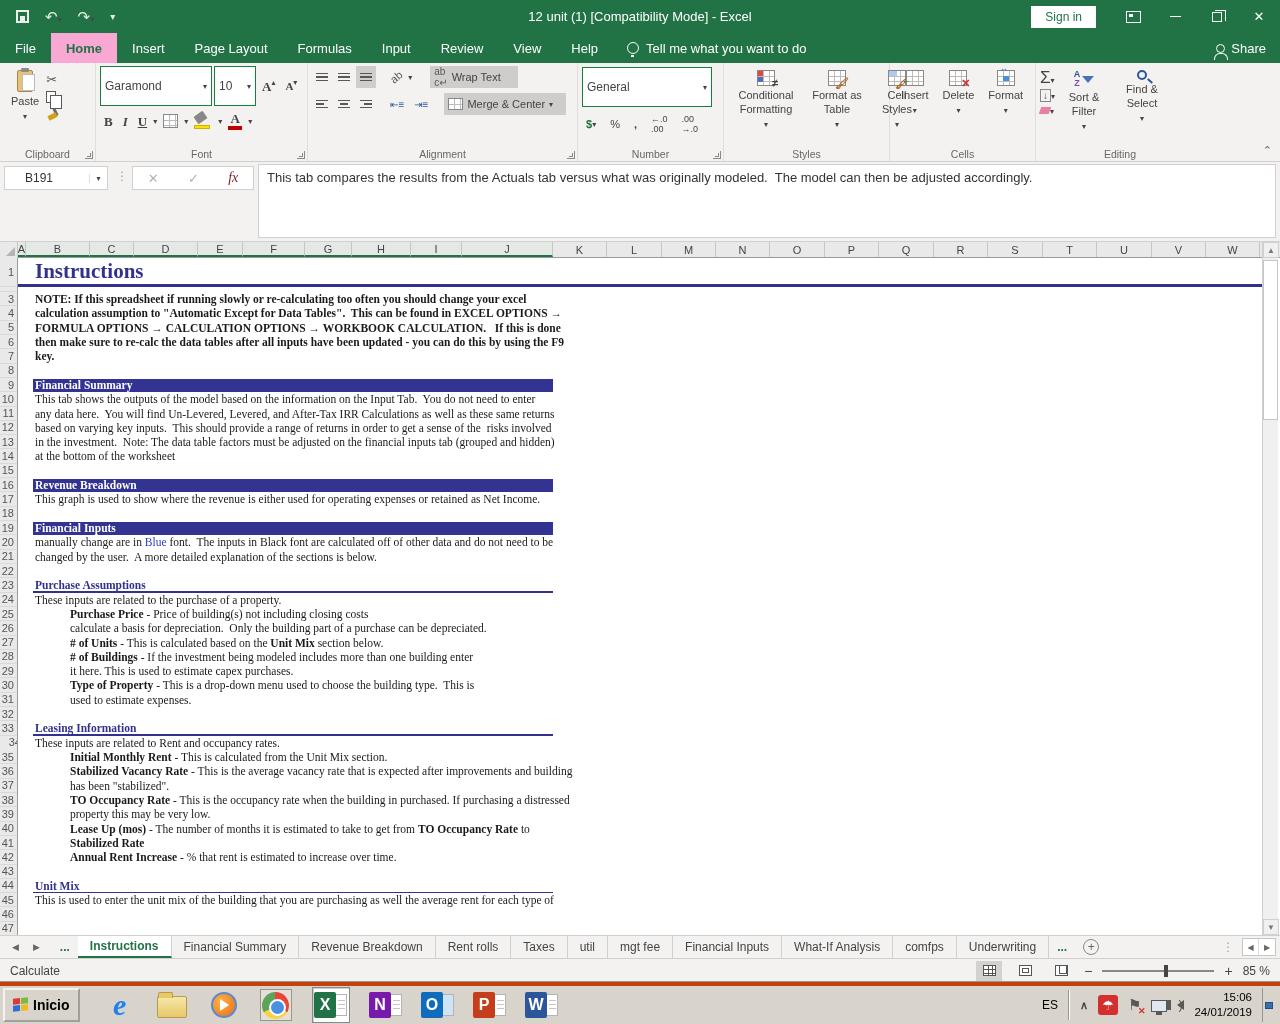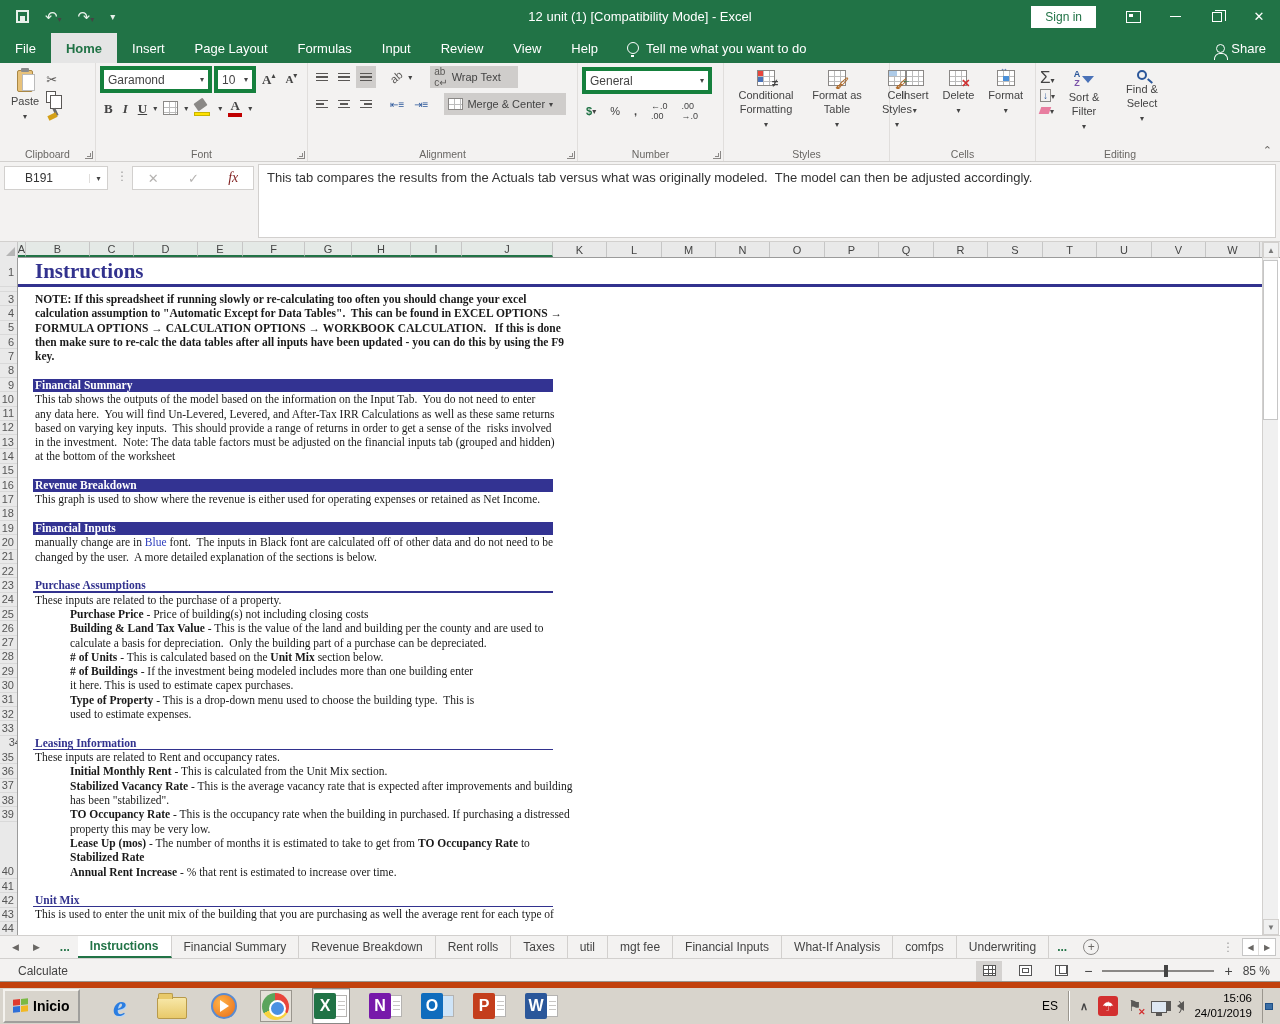--- a/index.html
+++ b/index.html
@@ -21,42 +21,42 @@
   .ribopt { width:15px; height:12px; border:1px solid #fff; position:relative; }
   .ribopt:after { content:""; position:absolute; left:2px; top:2px; width:4px; height:3px; background:#fff; }
   .minglyph { width:11px; height:1px; background:#fff; }
   .maxglyph { width:10px; height:10px; border:1px solid #fff; position:relative; }
   .maxglyph:after{ content:""; position:absolute; left:2px; top:-3px; width:10px; height:10px; border:1px solid #fff; border-left:none; border-bottom:none;}
 
   
   .menubar { position:absolute; top:33px; left:0; width:100%; height:30px; background:#217346;
              display:flex; align-items:stretch; color:#fff; font-size:13px; }
   .mtab { padding:0 15px; display:flex; align-items:center; cursor:default; }
-  .mtab.active { background:#e5e5e5; color:#217346; font-weight:bold; }
+  .mtab.active { background:#f9a8d4; color:#217346; font-weight:bold; }
   .tellme { display:flex; align-items:center; gap:7px; padding:0 14px; }
   .bulb { width:12px; height:12px; border:1.5px solid #fff; border-radius:50%; position:relative; }
   .bulb:after { content:""; position:absolute; left:3px; bottom:-4px; width:3px; height:3px; border-bottom:2px solid #fff; }
   .share { position:absolute; right:14px; top:33px; height:30px; display:flex; align-items:center; gap:6px; color:#fff; font-size:13px; }
   .person { width:9px; height:9px; border:1.5px solid #fff; border-radius:50%; position:relative; }
   .person:after { content:""; position:absolute; left:-3px; top:8px; width:12px; height:6px; border:1.5px solid #fff; border-bottom:none; border-radius:6px 6px 0 0; }
 
   
   .ribbon { position:absolute; top:63px; left:0; width:100%; height:99px; background:#f3f2f1;
             border-bottom:1px solid #d2d0ce; display:flex; font-size:11px; color:#444; }
   .rgroup { position:relative; border-right:1px solid #e0dedc; padding:3px 4px 16px 4px; height:98px; }
   .glabel { position:absolute; bottom:1px; left:0; right:0; text-align:center; font-size:10.5px; color:#696764; }
   .launcher { position:absolute; right:2px; bottom:2px; width:8px; height:8px;
               border-right:1px solid #8a8886; border-bottom:1px solid #8a8886; }
   .launcher:after { content:""; position:absolute; right:1px; bottom:1px; width:3px; height:3px;
               border-right:1px solid #8a8886; border-bottom:1px solid #8a8886; }
   .bigbtn { display:flex; flex-direction:column; align-items:center; justify-content:flex-start;
             padding:4px 7px 0; gap:3px; color:#444; text-align:center; line-height:1.25; }
   .dd { font-size:8px; color:#444; }
-  .combo { background:#fff; border:4px solid #15803d; display:flex; align-items:center;
-           justify-content:space-between; padding:9px 4px; height:27px; font-size:12px; }
+  .combo { background:#fff; border:1px solid #15803d; display:flex; align-items:center;
+           justify-content:space-between; padding:9px 4px; height:40px; font-size:12px; }
   .minibtn { display:flex; align-items:center; justify-content:center; padding:2px 4px; height:22px; }
   .row1, .row2 { display:flex; align-items:center; gap:2px; }
   .toggled { background:#cfcdcb; }
   .lineico { display:inline-flex; flex-direction:column; gap:2px; }
   .lineico i { display:block; height:1.5px; background:#5a5856; }
   .clip { width:16px; height:22px; background:#e8c27a; border:1px solid #a98744; border-radius:2px; position:relative; }
   .clip:before { content:""; position:absolute; left:3px; top:-3px; width:8px; height:4px; background:#8b8b8b; border-radius:1px; }
   .clip:after { content:""; position:absolute; left:4px; top:3px; width:11px; height:15px; background:#fff; border:1px solid #bbb; }
   .copyico { width:10px; height:12px; border:1px solid #5a5856; background:#fff; position:relative; }
   .copyico:after { content:""; position:absolute; left:3px; top:3px; width:10px; height:12px; border:1px solid #5a5856; background:#fff; }
@@ -134,38 +134,38 @@
   .newsheet { width:16px; height:16px; border:1px solid #8a8886; border-radius:50%; color:#696764;
               display:flex; align-items:center; justify-content:center; font-size:12px; margin:3px 6px 0 8px; }
   .tright { margin-left:auto; display:flex; align-items:center; gap:8px; padding-right:4px; }
   .hscrollbox { display:flex; border:1px solid #c6c6c6; background:#fff; }
   .hscrollbox span { width:16px; height:16px; display:flex; align-items:center; justify-content:center;
                      font-size:8px; color:#696764; border-right:1px solid #e0dedc; }
 
   
   .statusbar { position:absolute; top:958px; left:0; width:100%; height:24px; background:#f3f2f1;
                border-top:1px solid #d2d0ce; display:flex; align-items:center; font-size:12px; color:#444; }
-  .smode { padding-left:18px; }
+  .smode { padding-left:10px; }
   .sright { margin-left:auto; display:flex; align-items:center; gap:10px; padding-right:10px; }
   .viewico { width:26px; height:20px; display:flex; align-items:center; justify-content:center; }
   .viewico.active { background:#d4d2d0; }
   .vi-normal { width:13px; height:11px; border:1px solid #555; background:
       linear-gradient(#555,#555) 0 3px/100% 1px no-repeat, linear-gradient(#555,#555) 0 7px/100% 1px no-repeat,
       linear-gradient(90deg,#555,#555) 4px 0/1px 100% no-repeat, linear-gradient(90deg,#555,#555) 8px 0/1px 100% no-repeat,#fff; }
   .vi-page { width:13px; height:11px; border:1px solid #555; background:#fff; position:relative; }
   .vi-page:after { content:""; position:absolute; inset:2px; border:1px solid #555; }
   .vi-break { width:13px; height:11px; border:1px solid #555; background:#fff; position:relative; }
   .vi-break:after { content:""; position:absolute; left:3px; top:0; width:6px; height:7px; border:1px solid #555; border-top:none; }
   .zoomtrack { width:112px; height:2px; background:#8a8886; position:relative; }
   .zoomthumb { position:absolute; left:62px; top:-5px; width:4px; height:12px; background:#444; }
   .zpm { font-size:14px; color:#444; line-height:1; }
 
   
   .taskbar { position:absolute; top:982px; left:0; width:100%; height:42px; background:#d8d4cc;
-             border-top:6px solid #c2410c; box-shadow:0 -1px 0 #9a968e; display:flex; align-items:center; }
+             border-top:4px solid #c2410c; box-shadow:0 -1px 0 #9a968e; display:flex; align-items:center; }
   .startbtn { margin-left:3px; height:34px; display:flex; align-items:center; gap:4px; padding:0 8px;
               background:#d8d4cc; border:2px outset #f4f2ee; font-weight:bold; font-size:14px; color:#000; }
   .winflag { width:16px; height:14px; display:grid; grid-template-columns:7px 7px; grid-template-rows:6px 6px; gap:1px; transform:skewY(-6deg); }
   .winflag i:nth-child(1){background:#e03a2f;} .winflag i:nth-child(2){background:#7bb944;}
   .winflag i:nth-child(3){background:#2e6fd8;} .winflag i:nth-child(4){background:#f2b822;}
   .tbicons { display:flex; align-items:center; gap:20px; margin-left:24px; }
   .tbi { width:32px; height:32px; display:flex; align-items:center; justify-content:center; }
   .boxed { border:1px solid #9a968e; background:#e4e0d8; }
   .activewin { background:#fff; border:1px solid #8a8886; box-shadow:inset 1px 1px 0 #cfcfcf; width:38px; height:36px; }
   .ie-e { font-family:"Liberation Serif",serif; font-size:30px; font-weight:bold; color:#2a7de1; font-style:italic; line-height:1;
@@ -567,21 +567,21 @@
       <div class="rr" style="height: 14.32px;">30</div>
       <div class="rr" style="height: 14.32px;">31</div>
       <div class="rr" style="height: 14.32px;">32</div>
       <div class="rr" style="height: 14.32px;">33</div>
       <div class="rr" style="height: 14.32px; margin-left: 21px;">34</div>
       <div class="rr" style="height: 14.32px;">35</div>
       <div class="rr" style="height: 14.32px;">36</div>
       <div class="rr" style="height: 14.32px;">37</div>
       <div class="rr" style="height: 14.32px;">38</div>
       <div class="rr" style="height: 14.32px;">39</div>
-      <div class="rr" style="height: 14.32px; margin-top: 43px;">40</div>
+      <div class="rr" style="height: 14.32px;">40</div>
       <div class="rr" style="height: 14.32px;">41</div>
       <div class="rr" style="height: 14.32px;">42</div>
       <div class="rr" style="height: 14.32px;">43</div>
       <div class="rr" style="height: 14.32px;">44</div>
       <div class="rr" style="height: 14.32px;">45</div>
       <div class="rr" style="height: 14.32px;">46</div>
       <div class="rr" style="height: 14.32px;">47</div>
     </div>
 
   <div class="sheet" id="sheetbody">
@@ -603,21 +603,20 @@
       <div class="srow" style="height: 14.32px; line-height: 14.32px;"><span class="banner">Revenue Breakdown</span></div>
       <div class="srow" style="height: 14.32px; line-height: 14.32px;"><span>This graph is used to show where the revenue is either used for operating expenses or retained as Net Income.</span></div>
       <div class="srow" style="height: 14.32px; line-height: 14.32px;"></div>
       <div class="srow" style="height: 14.32px; line-height: 14.32px;"><span class="banner">Financial Inputs</span></div>
       <div class="srow" style="height: 14.32px; line-height: 14.32px;"><span>manually change are in </span><span class="c">Blue</span><span> font.  The inputs in Black font are calculated off of other data and do not need to be</span></div>
       <div class="srow" style="height: 14.32px; line-height: 14.32px;"><span>changed by the user.  A more detailed explanation of the sections is below.</span></div>
       <div class="srow" style="height: 14.32px; line-height: 14.32px;"></div>
       <div class="srow" style="height: 14.32px; line-height: 14.32px;"><span class="subhd">Purchase Assumptions</span></div>
       <div class="srow" style="height: 14.32px; line-height: 14.32px;"><span>These inputs are related to the purchase of a property.</span></div>
       <div class="srow ind" style="height: 14.32px; line-height: 14.32px;"><span class="b">Purchase Price</span><span> - Price of building(s) not including closing costs</span></div>
-      <div class="srow ind" style="height: 14.32px; line-height: 14.32px;"><span class="b">Building &amp; Land Tax Value</span><span> - This is the value of the land and building per the county and are used to</span></div>
       <div class="srow ind" style="height: 14.32px; line-height: 14.32px;"><span>calculate a basis for depreciation.  Only the building part of a purchase can be depreciated.</span></div>
       <div class="srow ind" style="height: 14.32px; line-height: 14.32px;"><span class="b"># of Units</span><span> - This is calculated based on the </span><span class="b">Unit Mix</span><span> section below.</span></div>
       <div class="srow ind" style="height: 14.32px; line-height: 14.32px;"><span class="b"># of Buildings</span><span> - If the investment being modeled includes more than one building enter</span></div>
       <div class="srow ind" style="height: 14.32px; line-height: 14.32px;"><span>it here. This is used to estimate capex purchases.</span></div>
       <div class="srow ind" style="height: 14.32px; line-height: 14.32px;"><span class="b">Type of Property</span><span> - This is a drop-down menu used to choose the building type.  This is</span></div>
       <div class="srow ind" style="height: 14.32px; line-height: 14.32px;"><span>used to estimate expenses.</span></div>
       <div class="srow" style="height: 14.32px; line-height: 14.32px;"></div>
       <div class="srow" style="height: 14.32px; line-height: 14.32px;"><span class="subhd">Leasing Information</span></div>
       <div class="srow" style="height: 14.32px; line-height: 14.32px;"><span>These inputs are related to Rent and occupancy rates.</span></div>
       <div class="srow ind" style="height: 14.32px; line-height: 14.32px;"><span class="b">Initial Monthly Rent</span><span> - This is calculated from the Unit Mix section.</span></div>

